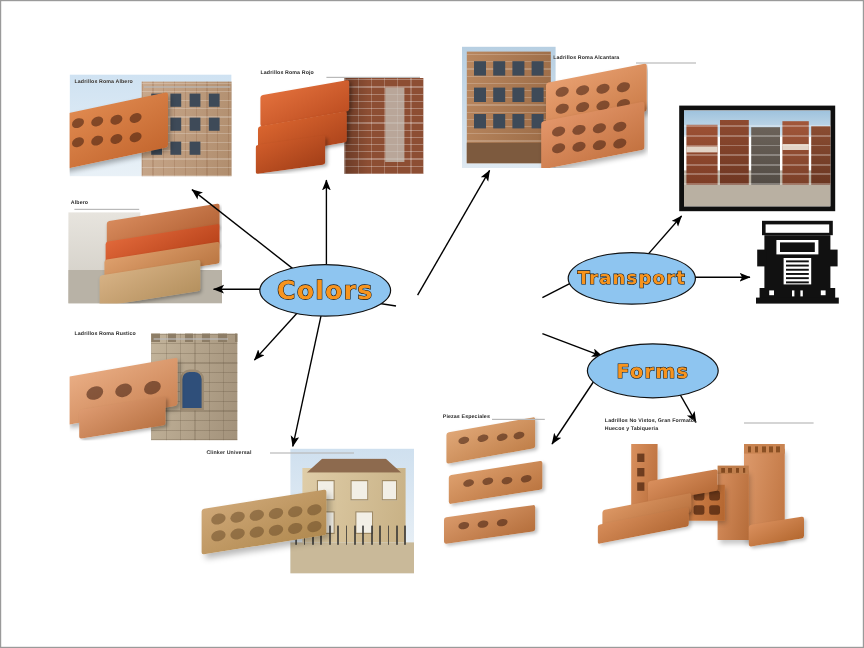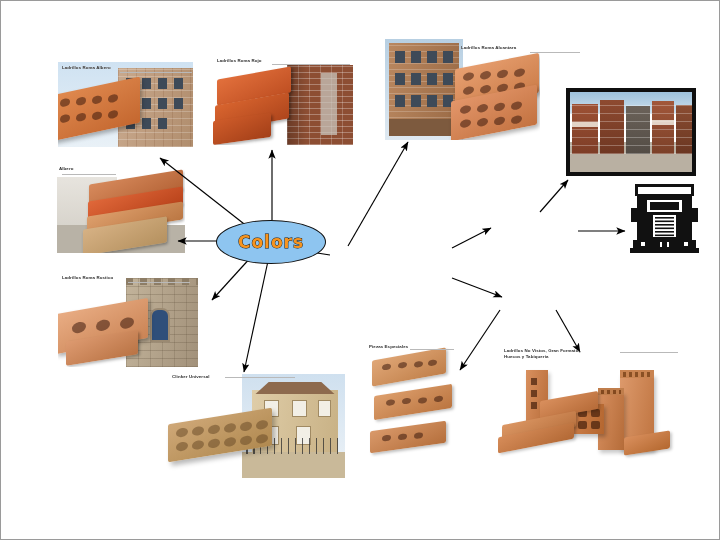--- a/index.html
+++ b/index.html
@@ -36,21 +36,21 @@
   }
   .node span{
     font-family:"DejaVu Sans",sans-serif;
     font-weight:bold;color:#F7941E;
     -webkit-text-stroke:0.9px #111111;
     paint-order:stroke fill;
     letter-spacing:1px;
     white-space:nowrap;
   }
   #node-bricks span{font-size:27px;letter-spacing:1.5px;}
-  #node-colors span{font-size:17px;}
+  #node-colors span{font-size:21px;}
   #node-transport span{font-size:15px;}
   #node-forms span{font-size:16px;}
 
   
   .sky{position:absolute;left:0;top:0;width:100%;height:100%;}
 
   
   .blk{position:absolute;border-radius:2px;}
   .hole{position:absolute;border-radius:50%;background:rgba(60,25,12,.55);}
 
@@ -369,14 +369,20 @@
 
       <line x1="556" y1="310" x2="580" y2="352"></line>
     </g>
   </svg>
 
 
   <div class="node" id="node-colors" style="left:216px;top:220px;width:108px;height:42px;">
     <span>Colors</span>
   </div>
 
-
+  <div class="node" id="node-transport" style="left:473px;top:210px;width:105px;height:42px;">
+    <span>Transport</span>
+  </div>
+
+  <div class="node" id="node-forms" style="left:489px;top:286px;width:108px;height:44px;">
+    <span>Forms</span>
+  </div>
 </div>
 
 </body></html>

